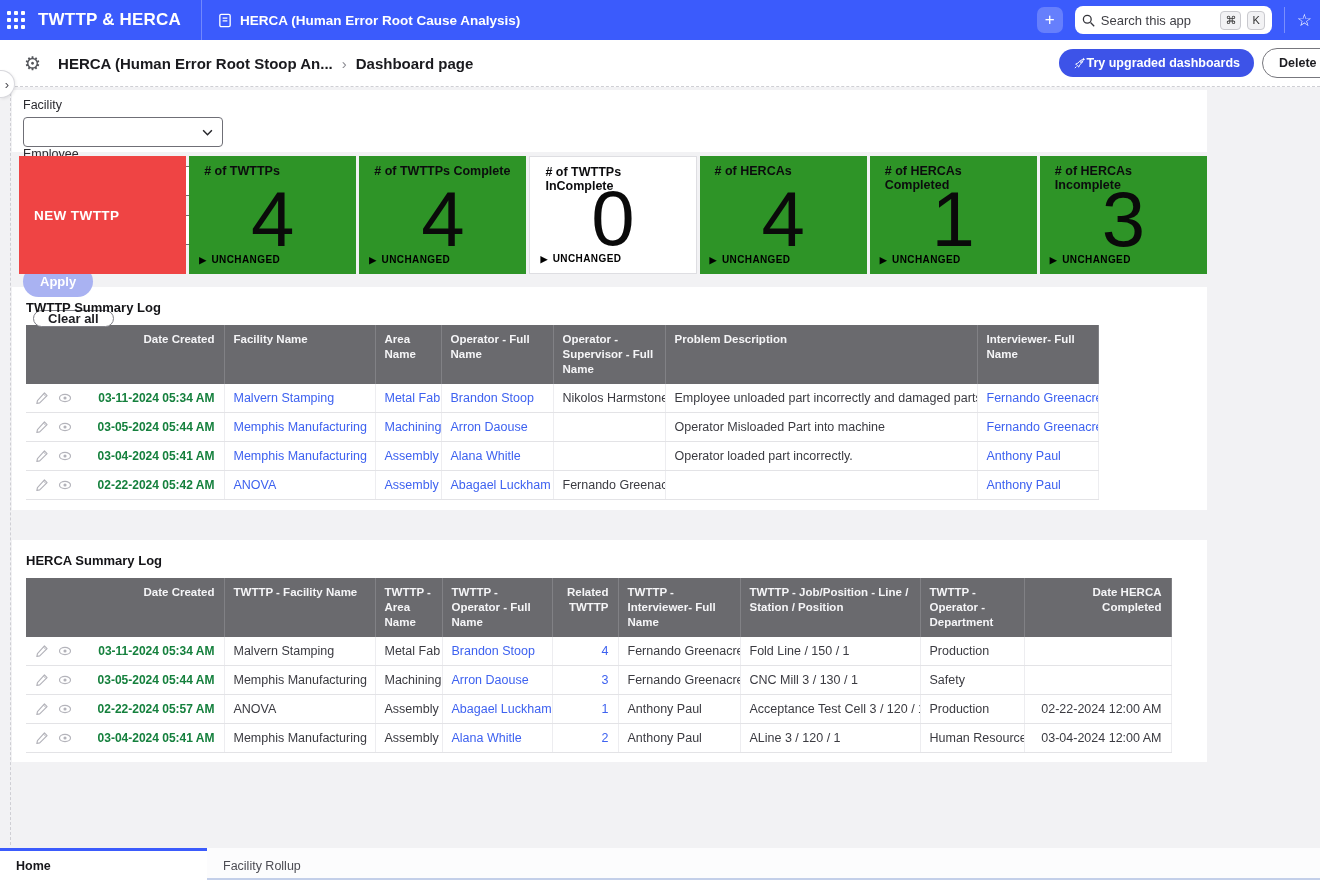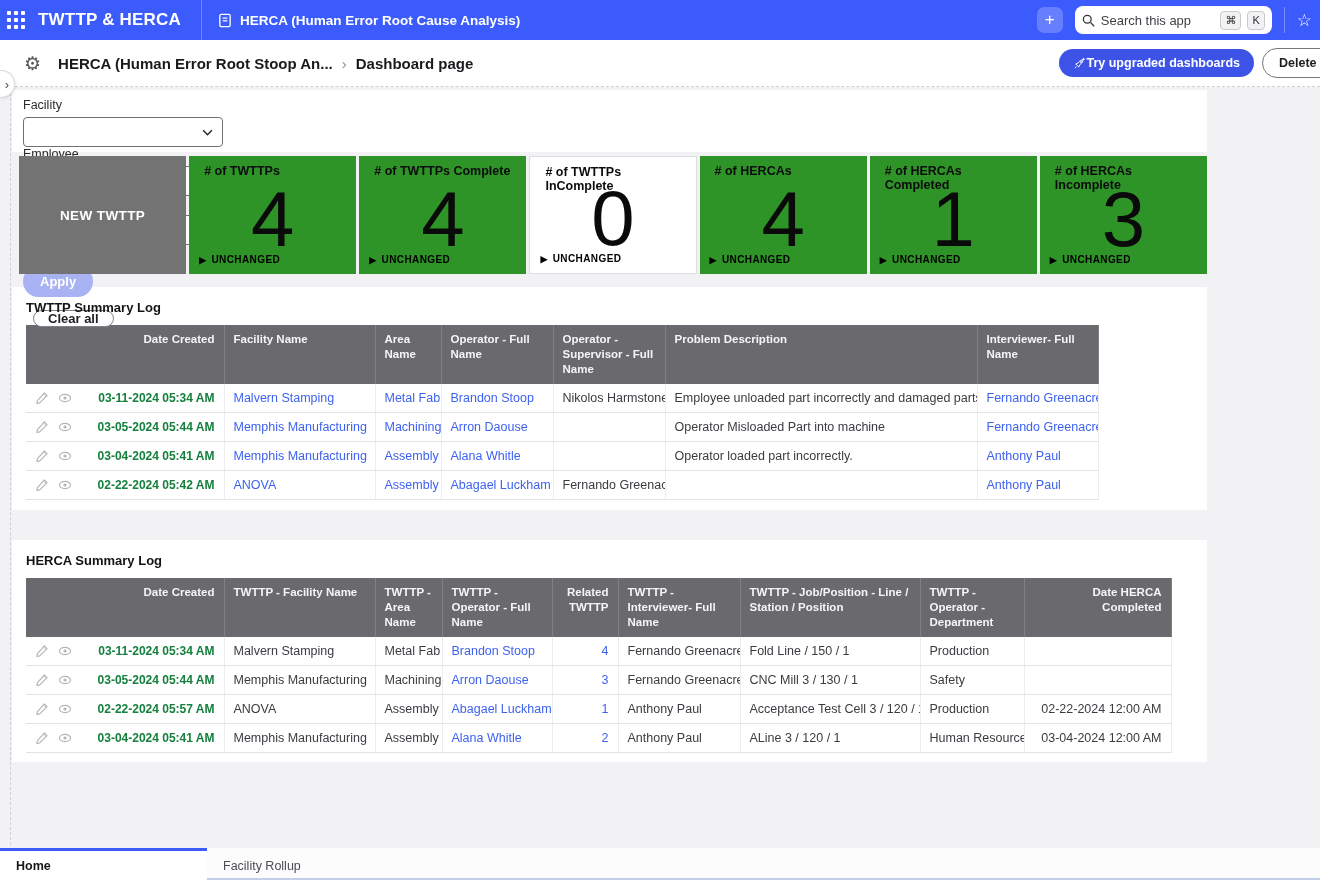--- a/index.html
+++ b/index.html
@@ -38,21 +38,21 @@
   .ffield { margin-right:27px; }
   .ffield .flabel { font-size:12.5px; color:#2a2a2f; margin-bottom:5px; }
   .fselect { width:200px; height:30px; border:1px solid #6f6f76; border-radius:4px; background:#fff; display:flex; align-items:center; justify-content:flex-end; padding:0 9px; cursor:pointer; }
   .fdiv { width:1px; height:40px; background:#dddde1; margin:8px 12px 0 -9px; }
   .apply-btn { margin-top:13px; background:#A9B2F2; color:#fff; border:none; border-radius:999px; font-family:inherit; font-size:13px; font-weight:700; padding:8px 17px; cursor:default; }
   .clear-btn { margin:13px 0 0 10px; background:#fff; color:#1d1d22; border:1px solid #808087; border-radius:999px; font-family:inherit; font-size:13px; font-weight:700; padding:0 14px; cursor:pointer; }
 
   
   .cards-row { display:grid; grid-template-columns:repeat(7,1fr); gap:3px; margin:4px 0 0 8px; width:1188px; }
   .card { height:118px; border-radius:0; position:relative; padding:8px 15px; cursor:pointer; }
-  .card.new { background:#737373; display:flex; align-items:center; justify-content:center; }
+  .card.new { background:#ef4444; display:flex; align-items:center; justify-content:flex-start; }
   .card.new .newlbl { color:#fff; font-size:13.5px; font-weight:700; letter-spacing:.4px; }
   .card.green { background:#2E9427; }
   .card.white { background:#fff; border:1px solid #dedee2; }
   .card .ktitle { font-size:12.5px; font-weight:700; color:#0c0c0e; line-height:1.15; }
   .card .kvalue { position:absolute; top:53%; left:50%; transform:translate(-50%,-50%); font-size:78px; font-weight:400; color:#0a0a0a; line-height:1; }
   .card .ktrend { position:absolute; left:10px; bottom:9px; font-size:10px; font-weight:700; color:#000; letter-spacing:.4px; display:flex; align-items:center; gap:5px; }
   .card .ktrend .tri { font-size:9px; }
 
   
   .panel { background:#fff; width:1195px; margin-left:1px; }

